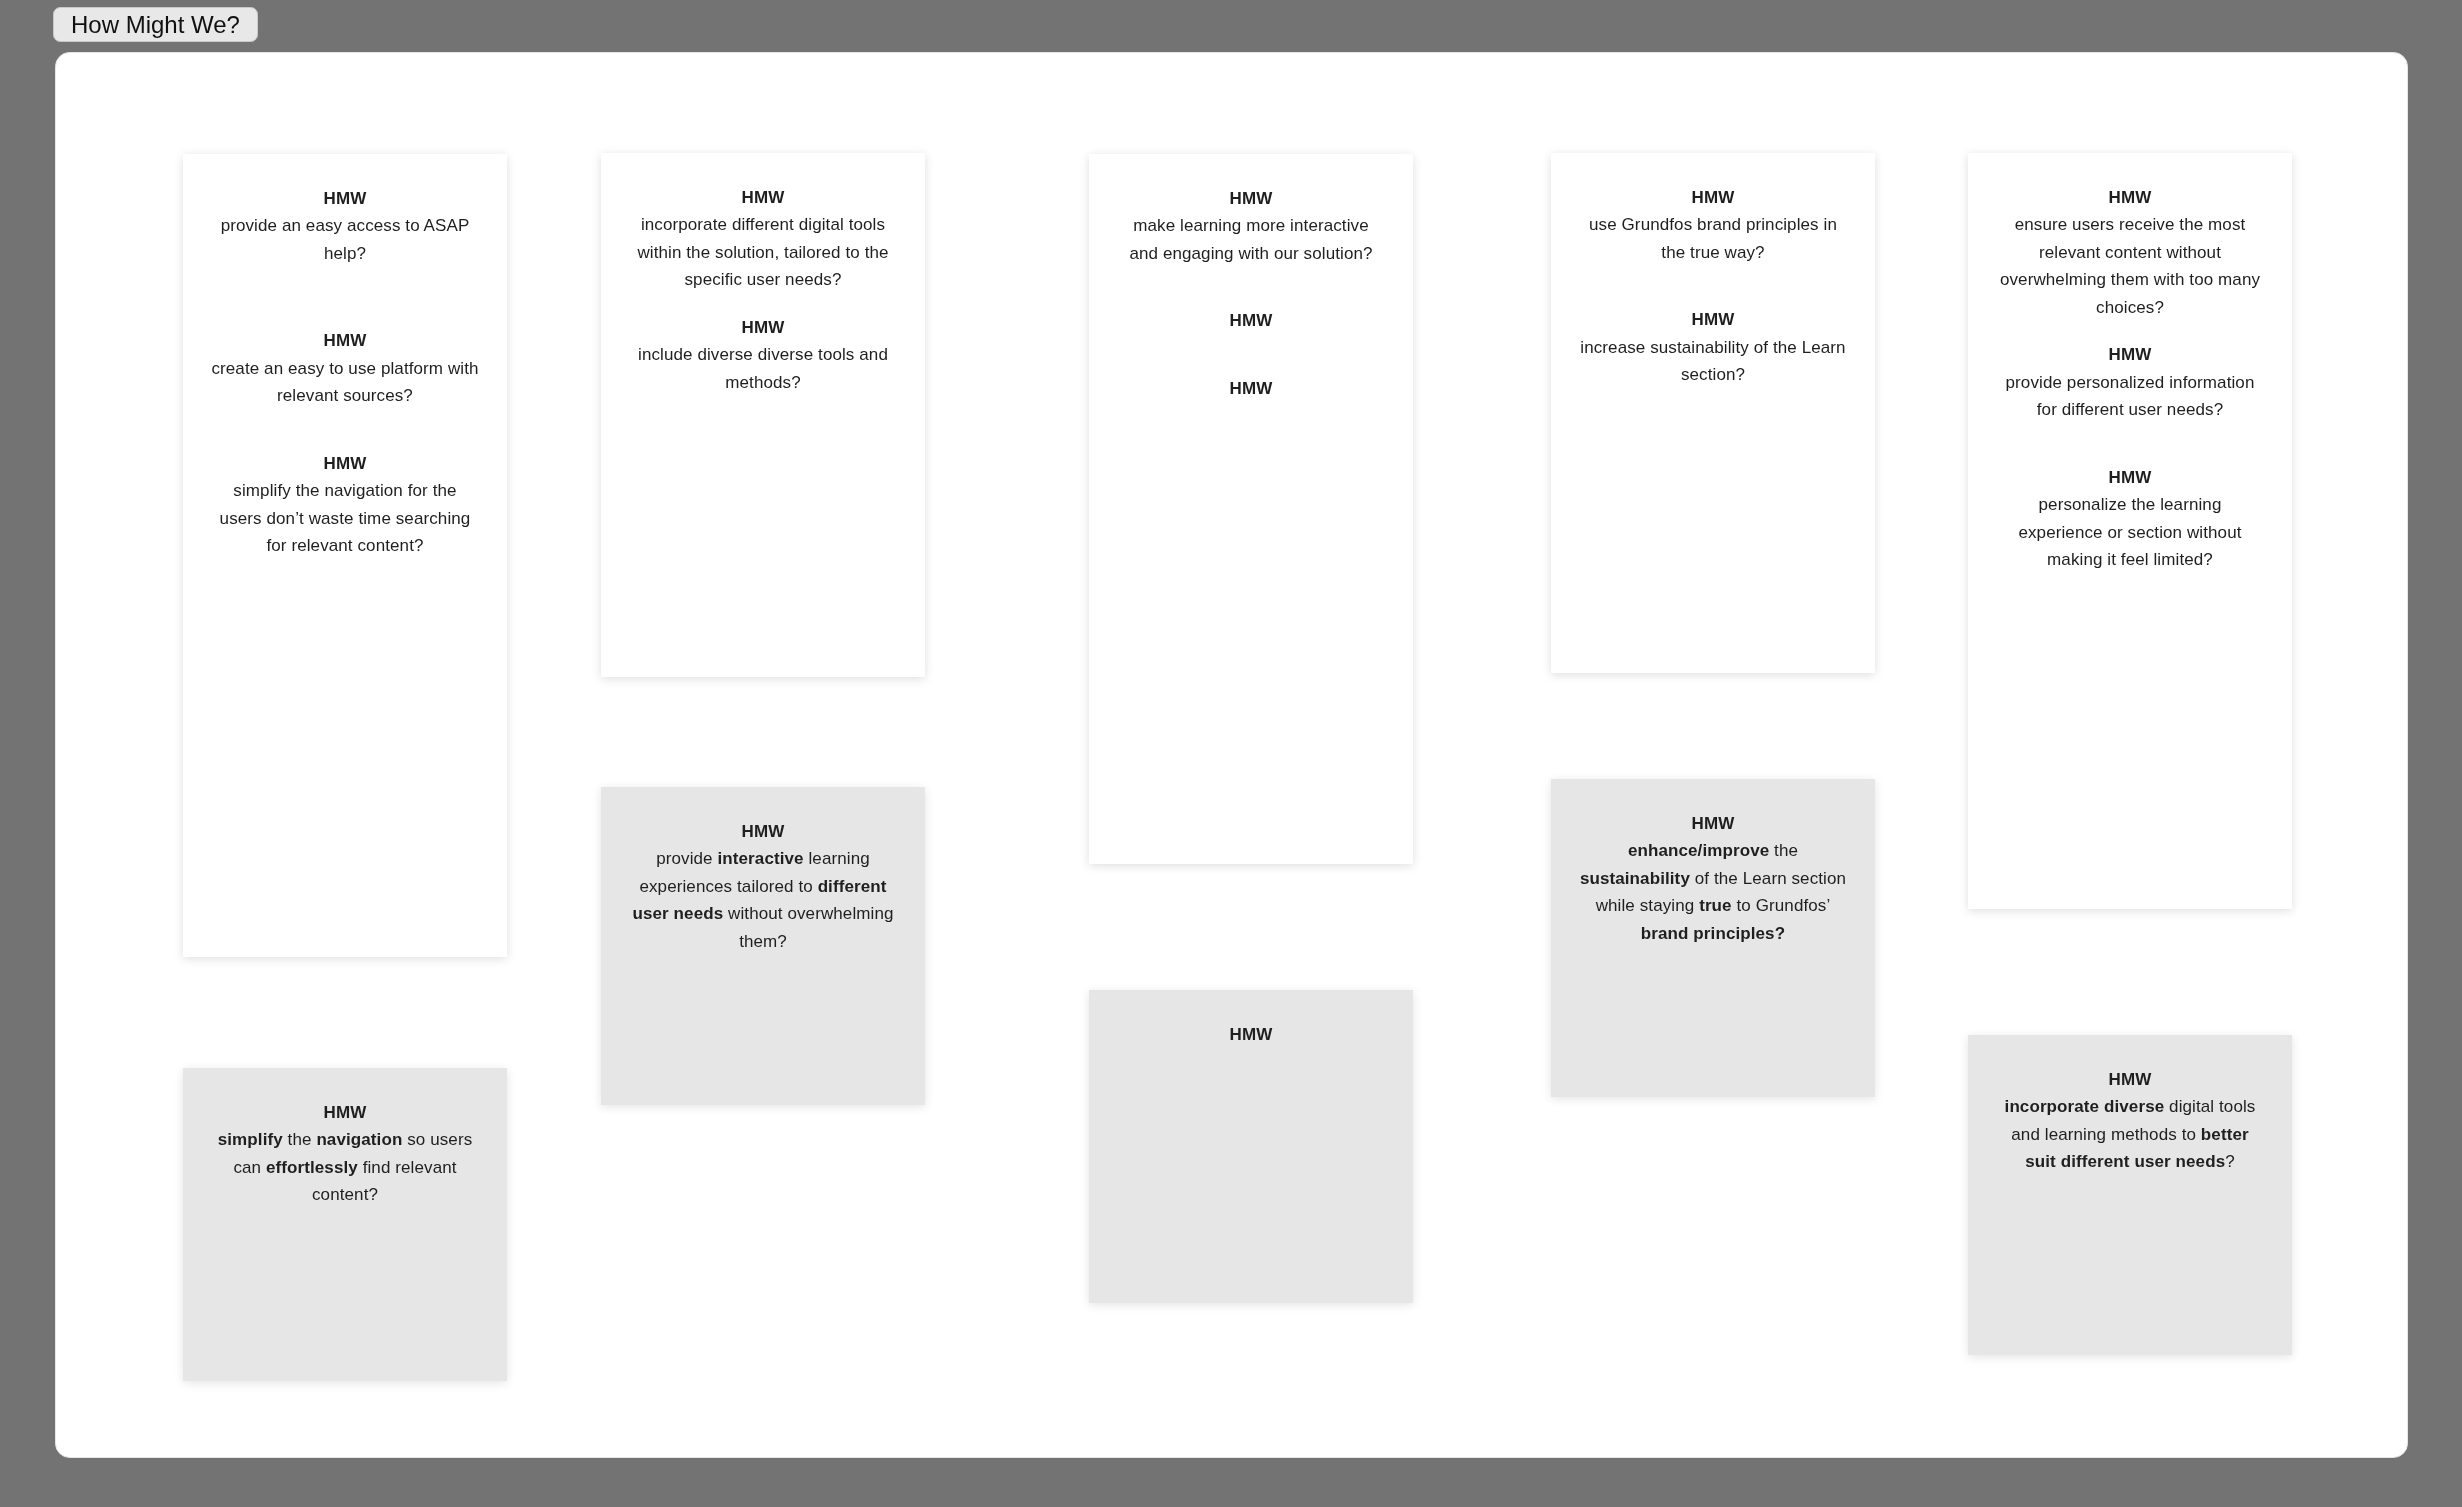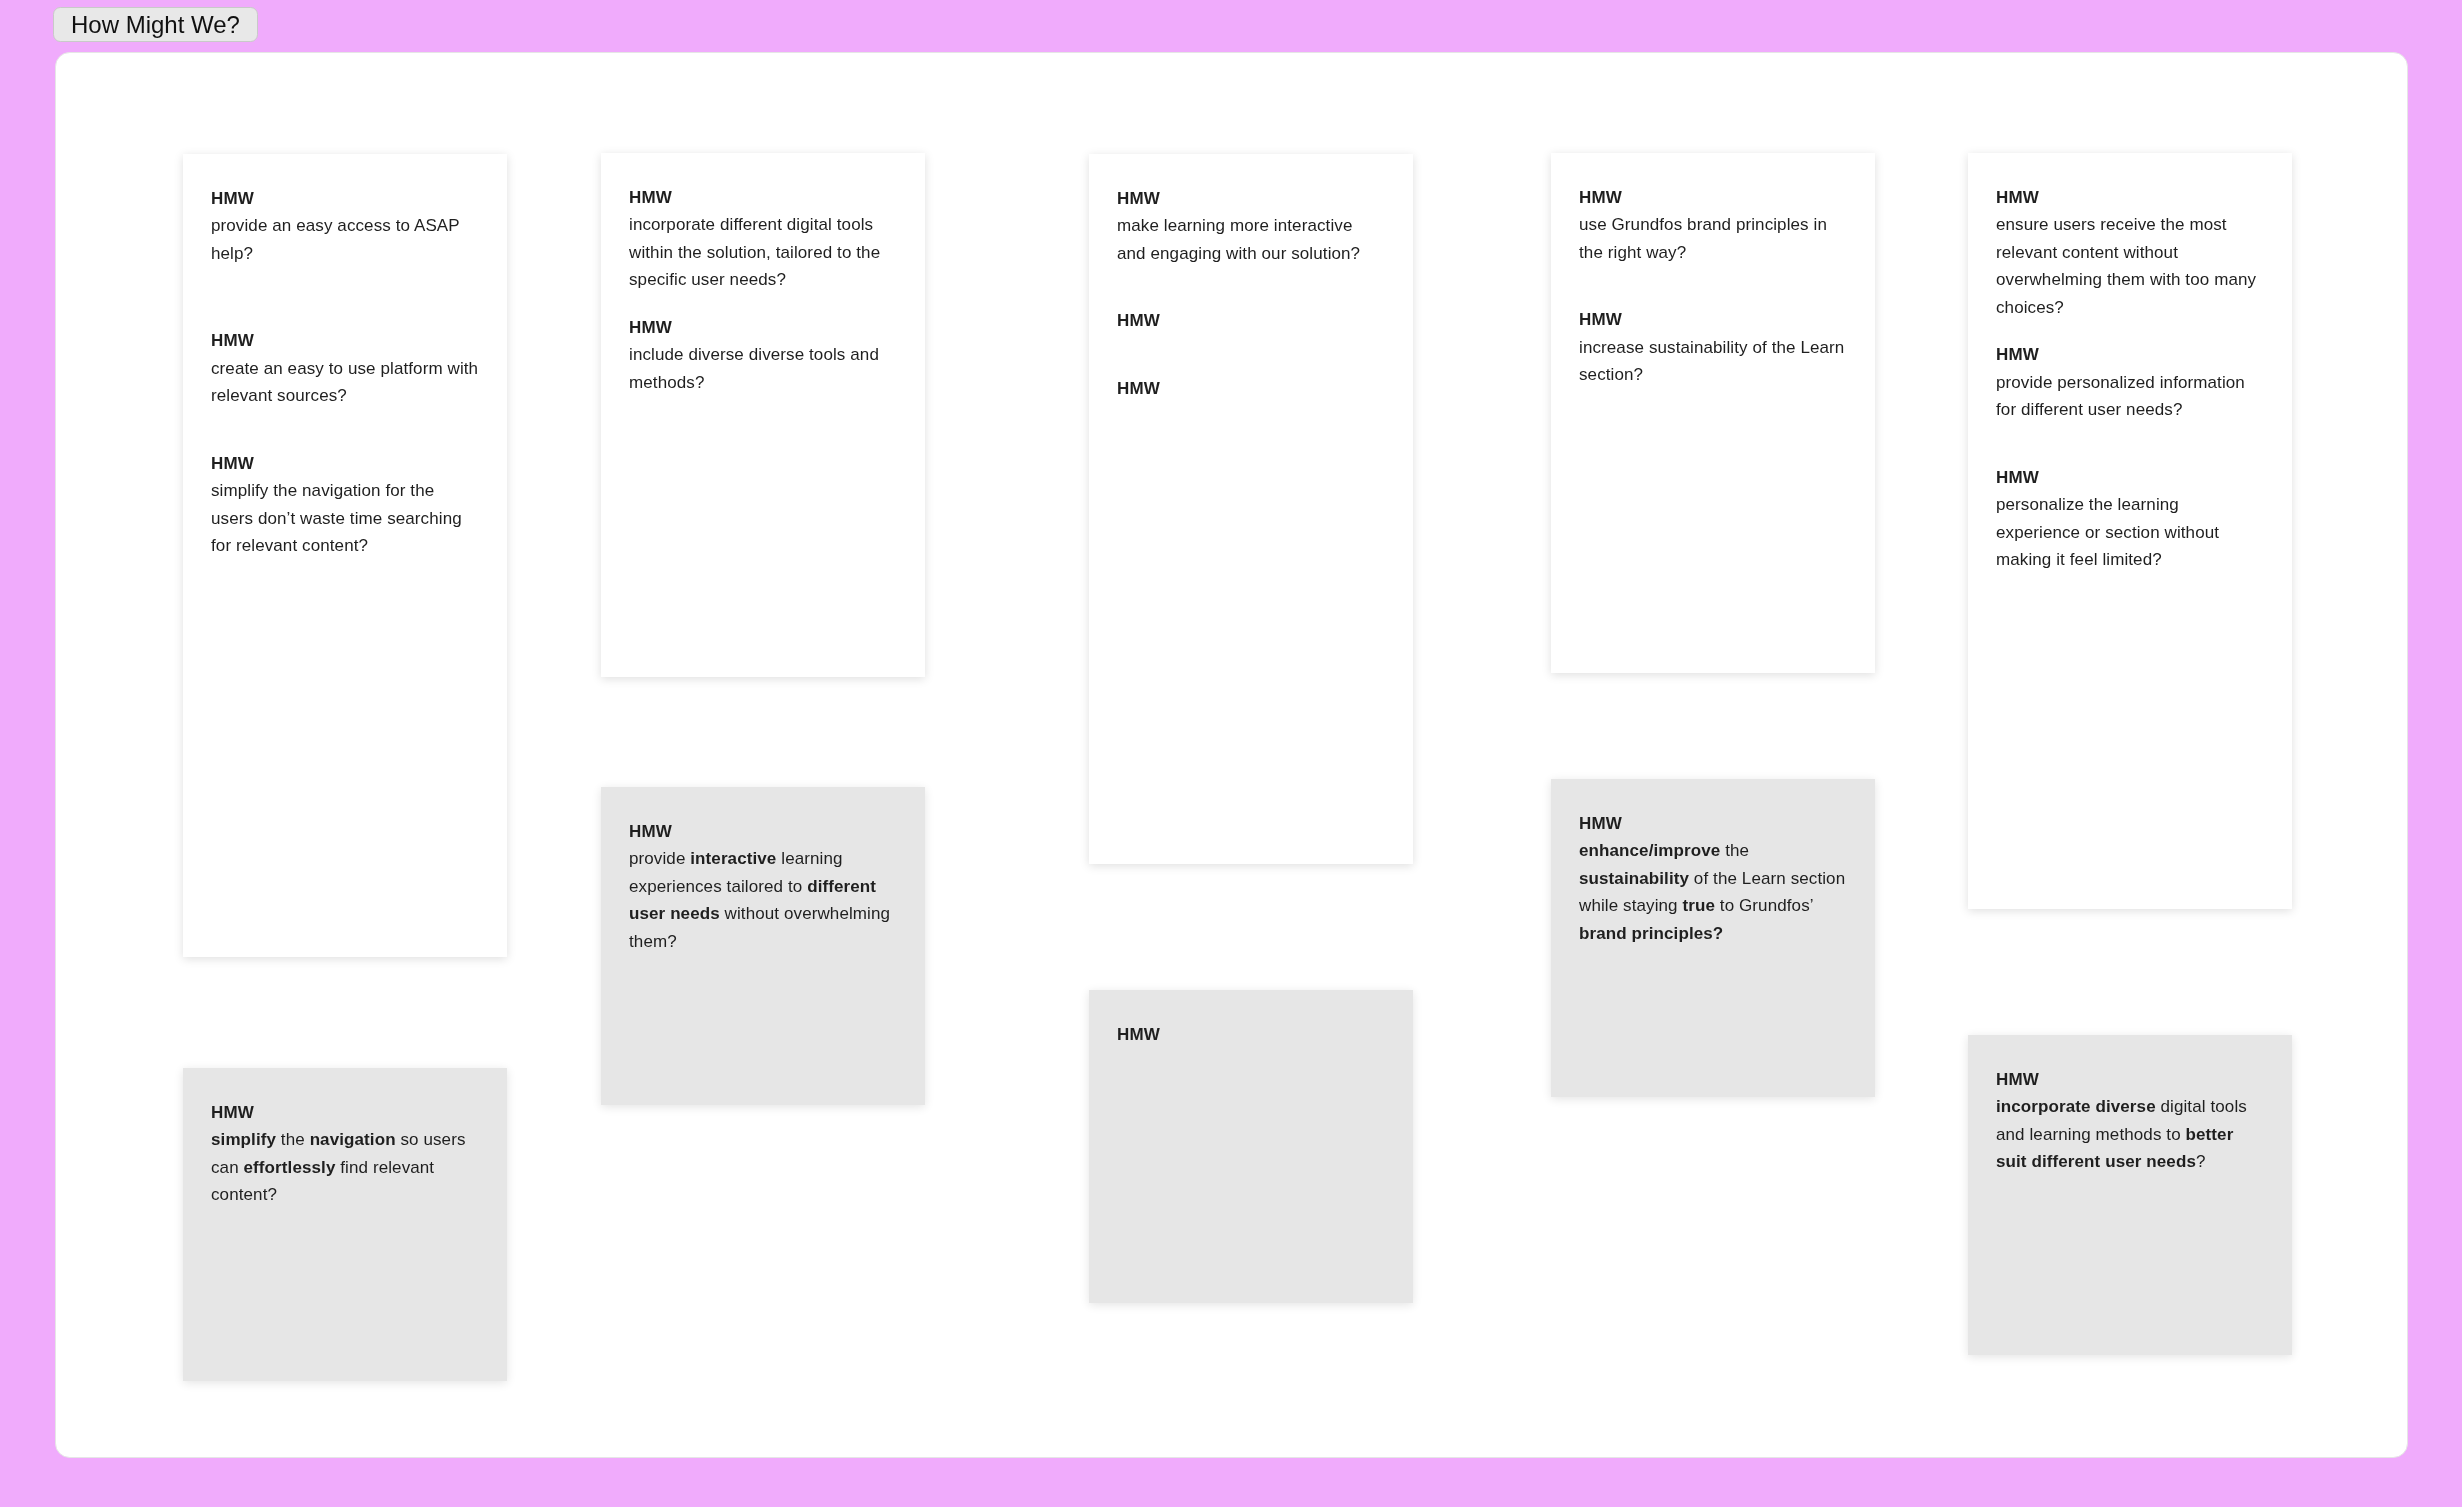--- a/index.html
+++ b/index.html
@@ -8,21 +8,22 @@
     height: 1507px;
     background: #ffffff;
     font-family: "Liberation Sans", sans-serif;
     overflow: hidden;
   }
 
   .board {
     position: relative;
     width: 2462px;
     height: 1507px;
-    background: #f0abfc;
+    background: #737373;
+    text-align: center;
   }
 
   
   .section-tab {
     position: absolute;
     left: 53px;
     top: 7.3px;
     height: 35px;
     padding: 0 17px;
     display: flex;
@@ -150,21 +151,21 @@
 
     <div class="card gray" style="left:1033px; top:937px; width:324px; height:313px;">
       <div class="note">
         <span class="hmw">HMW</span>
       </div>
     </div>
 
     <div class="card white" style="left:1495px; top:100px; width:324px; height:520px;">
       <div class="note">
         <span class="hmw">HMW</span>
-        <span class="body">use Grundfos brand principles in the right way?</span>
+        <span class="body">use Grundfos brand principles in the true way?</span>
       </div>
       <div class="gap-md"></div>
       <div class="note">
         <span class="hmw">HMW</span>
         <span class="body">increase sustainability of the Learn section?</span>
       </div>
     </div>
 
     <div class="card gray" style="left:1495px; top:726px; width:324px; height:318px;">
       <div class="note">

